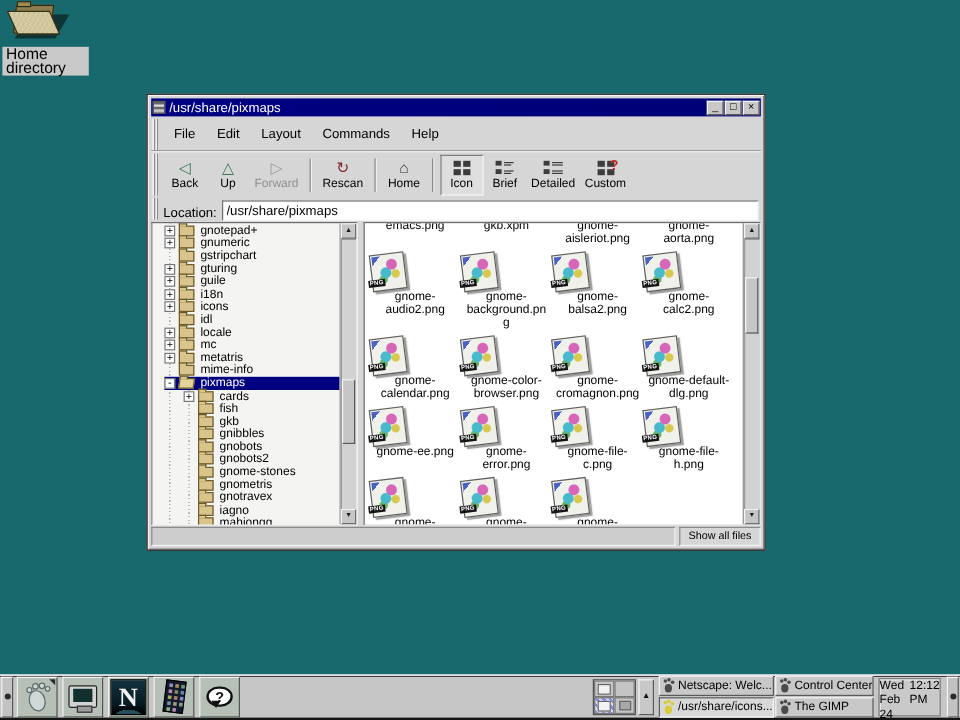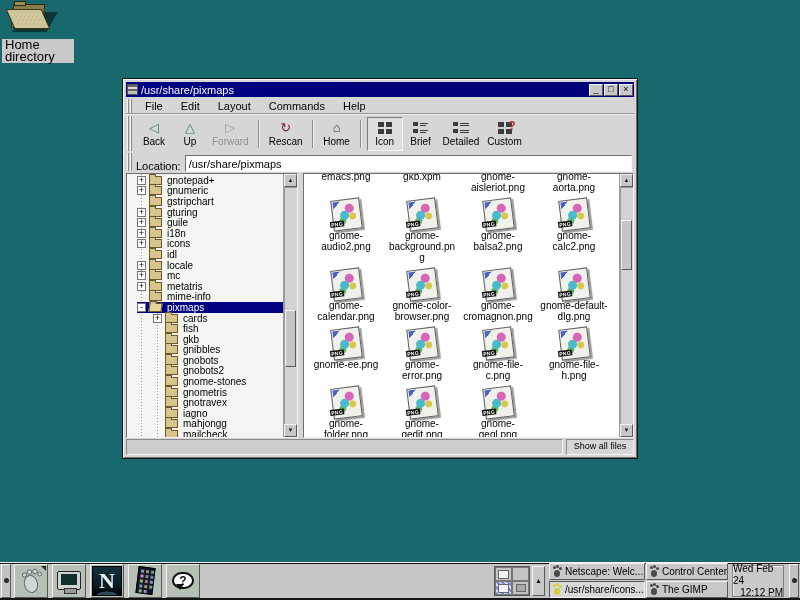--- a/index.html
+++ b/index.html
@@ -17,21 +17,21 @@
 
   
   .win { position:absolute; left:122px; top:78px; width:516px; height:381px; background:#d6d6d6; border:1px solid #141414; box-shadow:inset 1px 1px 0 #f4f4f4, inset -1px -1px 0 #6e6e6e; padding:3px; display:flex; flex-direction:column; }
   .titlebar { height:15px; background:linear-gradient(90deg,#000083,#000076); display:flex; align-items:center; color:#fff; font-size:11px; margin-bottom:1px; }
   .winmenu-ic { width:11px; height:11px; margin:0 3px 0 1px; background:linear-gradient(#e8e8e8,#b8b8b8); border:1px solid #555; box-shadow:inset 0 2px 0 #666, inset 0 4px 0 #ddd, inset 0 6px 0 #666; flex:none; }
   .title-text { flex:1; white-space:nowrap; overflow:hidden; padding-top:1px; }
   .winbtn { width:14px; height:12px; margin-right:1px; background:#c8c8c8; border:1px solid; border-color:#f4f4f4 #5a5a5a #5a5a5a #f4f4f4; font-size:9px; line-height:9px; text-align:center; color:#000; flex:none; cursor:default; }
 
   .grip { width:6px; align-self:stretch; margin:1px 3px 1px 1px; background:repeating-linear-gradient(90deg,#f4f4f4 0 1px,#8a8a8a 1px 2px,transparent 2px 3px); flex:none; }
 
-  .menubar { height:16px; display:flex; align-items:center; font-size:11px; color:#000; }
+  .menubar { height:28px; display:flex; align-items:center; font-size:11px; color:#000; }
   .menu-item { padding:1px 9px; white-space:nowrap; }
 
   .toolbar { height:38px; display:flex; align-items:center; border-top:1px solid #efefef; box-shadow:0 -1px 0 #999; }
   .tb-btn { display:flex; flex-direction:column; align-items:center; justify-content:center; min-width:36px; height:34px; padding:1px 3px; border:1px solid transparent; background:transparent; font-size:10px; color:#000; }
   .tb-btn.pressed { background:#dedede; border-color:#7c7c7c #f4f4f4 #f4f4f4 #7c7c7c; }
   .tb-glyph { font-size:13px; line-height:15px; height:16px; color:#3c7a58; }
   .tb-glyph.dark { color:#333; }
   .tb-glyph.red { color:#7a2a2a; }
   .tb-btn.disabled .tb-glyph { color:#9c9c9c; }
   .tb-btn.disabled .tb-label { color:#8f8f8f; }
@@ -64,21 +64,21 @@
   .tfold::before { content:""; position:absolute; left:-1px; top:-3px; width:5px; height:2px; background:#d8c48c; border:1px solid #6b5a28; border-bottom:none; }
   .tfold.open { background:#e4d49a; transform:skewX(-8deg); }
   .tlab { padding:0 2px; white-space:nowrap; color:#000; }
 
   .splitter { width:5px; flex:none; }
   .iconpanel { flex:1; border:1px solid; border-color:#6e6e6e #f4f4f4 #f4f4f4 #6e6e6e; display:flex; overflow:hidden; }
   .iview { flex:1; background:#fff; overflow:hidden; padding-left:5px; }
   .labrow { display:grid; grid-template-columns:repeat(4,74px); column-gap:2px; margin-top:-3px; }
   .lab, .flabel { font-size:10px; line-height:11px; text-align:center; overflow-wrap:break-word; padding:0 2px; color:#000; max-width:74px; }
   .frow { display:grid; grid-template-columns:repeat(4,74px); column-gap:2px; margin-top:6px; align-items:start; }
-  .fcell { display:flex; flex-direction:column; align-items:center; }
+  .fcell { display:flex; flex-direction:column; }
   .ficon { width:29px; height:31px; position:relative; transform:rotate(-7deg); background:#f1f1ec; border:1px solid #5e5e5e; box-shadow:2px 2px 1px rgba(30,30,30,.45); flex:none; }
   .ficon::before { content:""; position:absolute; inset:1px; background:
     linear-gradient(135deg,#4a62c4 0 5px,transparent 5px),
     radial-gradient(circle at 64% 28%, #d667b8 0 4px, transparent 5px),
     radial-gradient(circle at 42% 52%, #49b9cc 0 4px, transparent 5px),
     radial-gradient(circle at 74% 58%, #d9c84e 0 3px, transparent 4px),
     radial-gradient(circle at 32% 72%, #64b464 0 3px, transparent 4px); }
   .pngbadge { position:absolute; left:-4px; bottom:3px; background:#141414; color:#fff; font-size:5px; line-height:6px; padding:0 1px; font-weight:bold; letter-spacing:.3px; }
 
   .sb { width:14px; background:#c6c6c6; border-left:1px solid #9a9a9a; display:flex; flex-direction:column; flex:none; }
@@ -116,21 +116,21 @@
   .pcell.g::before { content:""; position:absolute; right:2px; bottom:2px; width:8px; height:6px; background:#a8a8a8; border:1px solid #666; }
   .tl-arrow { width:13px; height:30px; margin:0 2px; background:#c8c8c8; border:1px solid; border-color:#f4f4f4 #5a5a5a #5a5a5a #f4f4f4; font-size:7px; color:#111; text-align:center; flex:none; padding:0; }
   .tasks { display:grid; grid-template-columns:96px 82px; grid-auto-rows:17px; gap:1px; margin-left:2px; flex:none; }
   .task { display:flex; align-items:center; gap:3px; padding:0 3px; background:#c8c8c8; border:1px solid; border-color:#f4f4f4 #5a5a5a #5a5a5a #f4f4f4; font-size:10px; color:#000; white-space:nowrap; overflow:hidden; }
   .task.active { border-color:#5a5a5a #f4f4f4 #f4f4f4 #5a5a5a; background:#d8d8d8; }
   .mini-foot { width:9px; height:12px; position:relative; flex:none; }
   .mini-foot::before { content:""; position:absolute; width:6px; height:7px; border-radius:50%; background:#4a4a4a; left:1px; top:4px; }
   .mini-foot::after { content:""; position:absolute; width:3px; height:3px; border-radius:50%; background:#4a4a4a; left:0; top:0; box-shadow:3px -1px 0 #4a4a4a, 6px 1px 0 #4a4a4a; }
   .task.active .mini-foot::before, .task.active .mini-foot::after { background:#d8cc3a; box-shadow:3px -1px 0 #d8cc3a, 6px 1px 0 #d8cc3a; }
   .task.active .mini-foot::before { box-shadow:none; }
-  .clock { width:52px; height:32px; margin:0 4px; background:#c9c9c9; border:1px solid #7e7e7e; box-shadow:inset 1px 1px 0 #efefef; display:flex; flex-direction:column; align-items:flex-end; justify-content:center; font-size:10px; line-height:12px; color:#000; flex:none; }
+  .clock { width:52px; height:32px; margin:0 4px; background:#c9c9c9; border:1px solid #7e7e7e; box-shadow:inset 1px 1px 0 #efefef; display:flex; flex-direction:row; align-items:flex-start; justify-content:center; font-size:10px; line-height:12px; color:#000; flex:none; }
 </style>
 </head>
 <body>
 
 <div id="screen">
 
   <div class="deskicon">
     <div class="homefolder">
       <span class="shadow"></span>
         <span class="back"></span>

